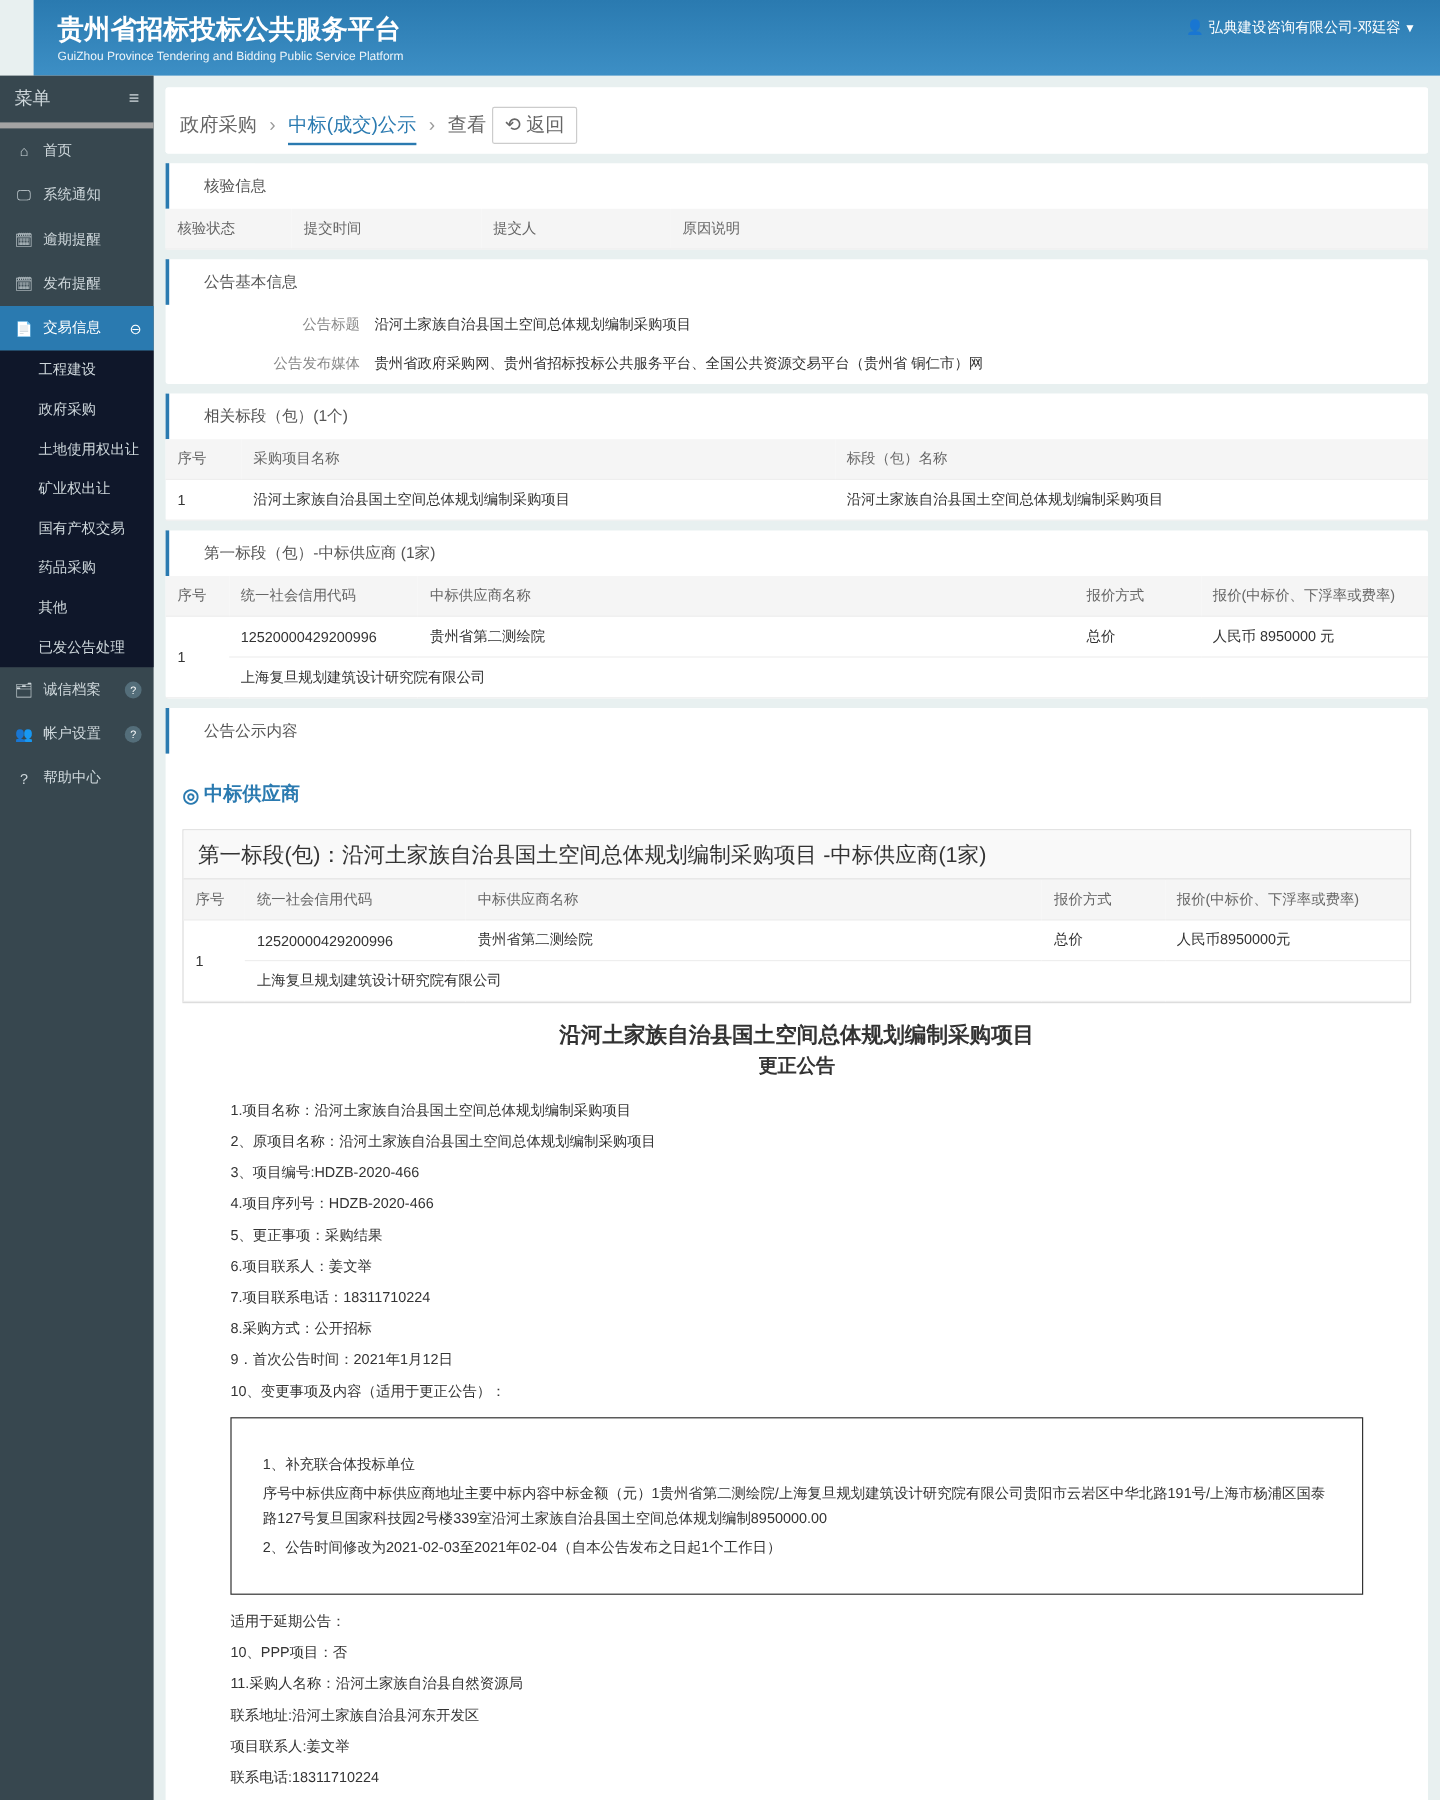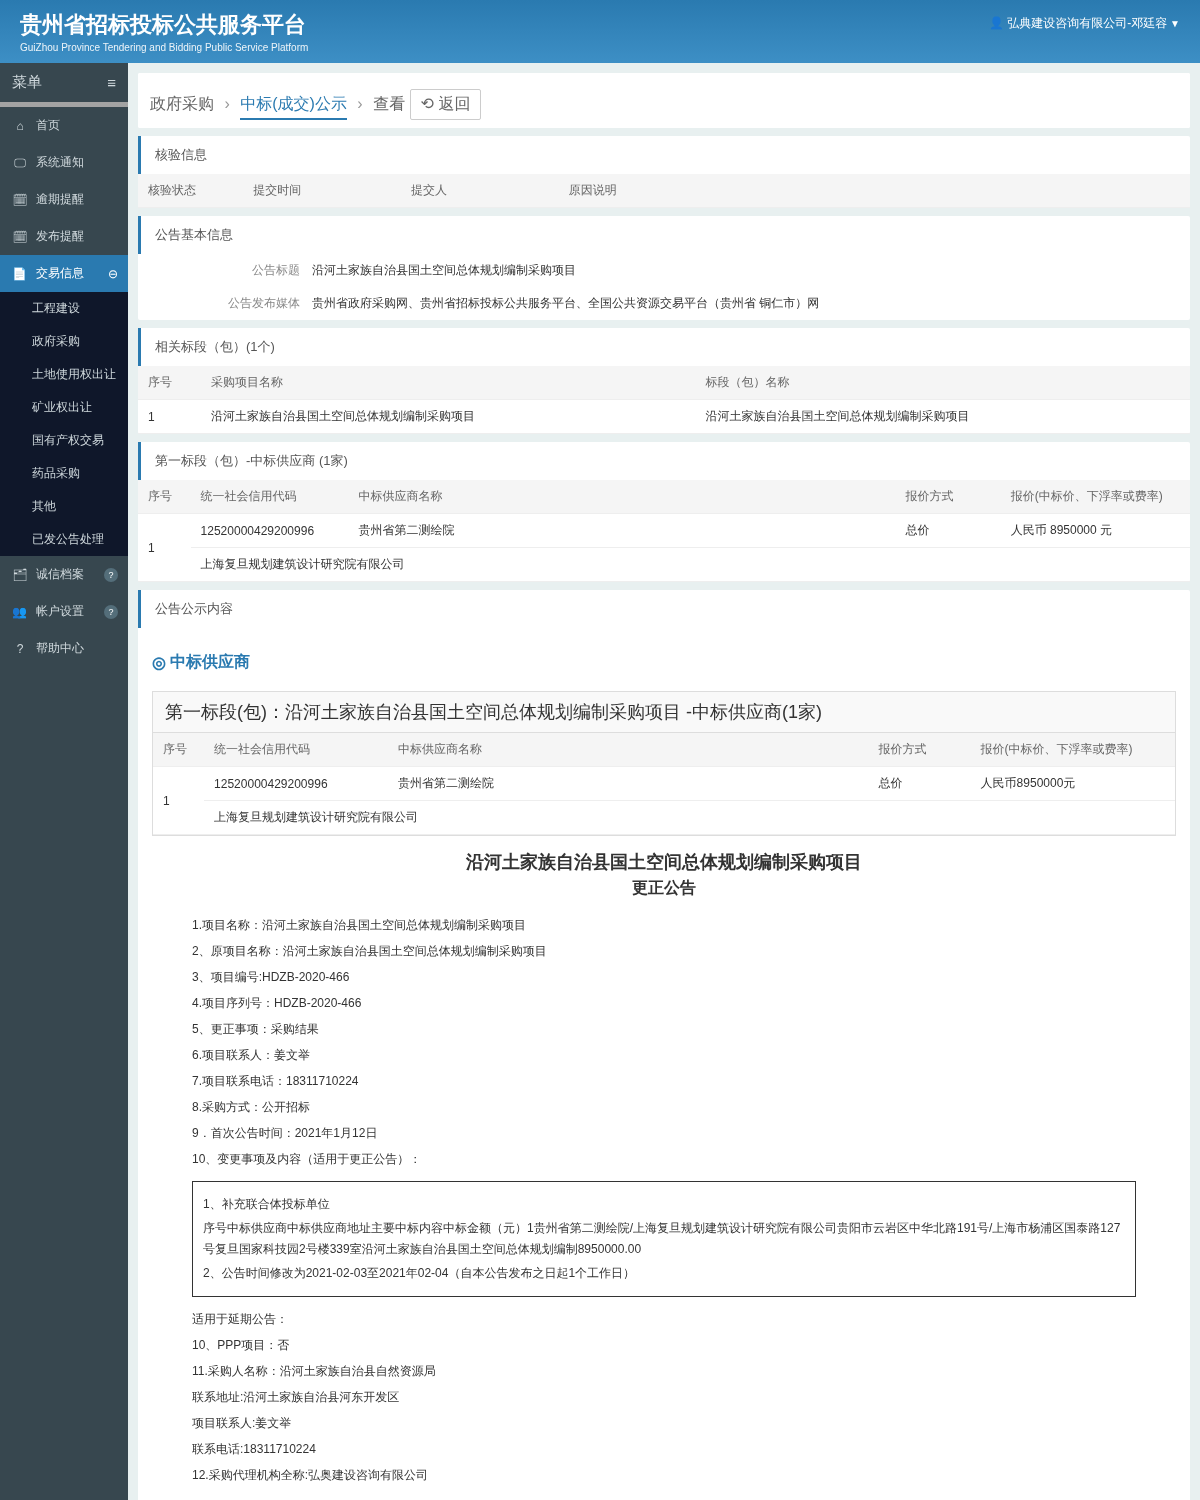--- a/index.html
+++ b/index.html
@@ -1,17 +1,17 @@
 <!DOCTYPE html>
 <html><head>
 <meta charset="utf-8">
 <style>
 * { margin: 0; padding: 0; box-sizing: border-box; }
 body { font-family: "Microsoft YaHei", Arial, sans-serif; font-size: 12px; background: #e8f0f0; color: #333; }
-.header { background: linear-gradient(to bottom, #2a7ab0, #3d8fc5); color: #fff; padding: 10px 20px; display: flex; justify-content: space-between; align-items: flex-start; }
+.header { background: linear-gradient(to bottom, #2a7ab0, #3d8fc5); color: #fff; padding: 10px 20px; display: flex; justify-content: space-between; align-items: flex-start; margin-left: 28px; }
 .header-left h1 { font-size: 22px; font-weight: bold; margin-bottom: 2px; }
 .header-left .subtitle { font-size: 10px; opacity: 0.9; }
 .header-right { font-size: 12px; padding-top: 5px; }
 .header-right::before { content: "👤 "; }
 .header-right::after { content: " ▼"; font-size: 10px; }
 .container { display: flex; }
 .sidebar { width: 128px; background: #37474f; color: #cfd8dc; min-height: 1440px; }
 .sidebar-header { display: flex; justify-content: space-between; align-items: center; padding: 10px 12px; font-size: 15px; border-bottom: 5px solid #a3a3a3; }
 .sidebar-header .hamburger { cursor: pointer; }
 .menu-item { display: flex; align-items: center; padding: 10px 12px; font-size: 12px; cursor: pointer; position: relative; }
@@ -20,38 +20,38 @@
 .menu-item .badge { position: absolute; right: 10px; background: #546e7a; color: #fff; border-radius: 50%; width: 14px; height: 14px; font-size: 9px; text-align: center; line-height: 14px; }
 .submenu { background: #0f172a; }
 .submenu-item { padding: 8px 12px 8px 32px; font-size: 12px; cursor: pointer; }
 .main { flex: 1; padding: 10px; }
 .breadcrumb { background: #fff; padding: 8px 12px; border-radius: 2px; margin-bottom: 6px; font-size: 16px; color: #666; }
 .breadcrumb span.sep { margin: 0 6px; color: #999; }
 .breadcrumb span.crumb { cursor: pointer; }
 .breadcrumb span.crumb.active { color: #2a7ab0; border-bottom: 2px solid #2a7ab0; padding-bottom: 6px; }
 .back-btn { display: inline-block; border: 1px solid #ccc; padding: 4px 10px; border-radius: 2px; margin-top: 8px; cursor: pointer; background: #fff; }
 .panel { background: #fff; border-radius: 2px; margin-bottom: 8px; }
-.panel-title { padding: 10px 14px; font-size: 13px; color: #555; border-left: 3px solid #2a7ab0; margin: 0; }
+.panel-title { padding: 10px 29px; font-size: 13px; color: #555; border-left: 3px solid #2a7ab0; margin: 0; }
 .info-table { width: 100%; border-collapse: collapse; }
 .info-table th, .info-table td { padding: 8px 10px; text-align: left; font-size: 12px; border-bottom: 1px solid #eee; }
 .info-table th { background: #f5f5f5; color: #666; font-weight: normal; }
 .status-badge { background: #4caf50; color: #fff; padding: 3px 8px; border-radius: 2px; font-size: 11px; }
 .form-row { display: flex; padding: 8px 14px; }
 .form-label { width: 160px; text-align: right; color: #888; font-size: 12px; padding-right: 12px; }
 .form-value { flex: 1; font-size: 12px; color: #333; }
 .content-area { padding: 14px; }
 .winner-header { color: #2a7ab0; font-size: 16px; font-weight: bold; padding: 10px 0; display: flex; align-items: center; }
 .winner-header::before { content: "◎ "; margin-right: 4px; }
 .inner-box { border: 1px solid #ddd; margin: 8px 0; }
 .inner-box-title { background: #f9f9f9; padding: 8px 12px; font-size: 18px; border-bottom: 1px solid #ddd; }
 .doc-title { text-align: center; font-size: 18px; font-weight: bold; margin: 14px 0 4px; }
 .doc-subtitle { text-align: center; font-size: 16px; font-weight: bold; margin-bottom: 14px; }
 .doc-body { padding: 0 40px 20px; font-size: 12px; line-height: 2; }
 .doc-body p { margin: 2px 0; }
-.change-box { border: 1px solid #333; padding: 10px; margin: 10px 0; line-height: 1.8; }
+.change-box { border: 1px solid #333; padding: 26px; margin: 10px 0; line-height: 1.8; }
 </style>
 </head>
 <body>
 
 <div class="header">
   <div class="header-left">
     <h1>贵州省招标投标公共服务平台</h1>
     <div class="subtitle">GuiZhou Province Tendering and Bidding Public Service Platform</div>
   </div>
   <div class="header-right">弘典建设咨询有限公司-邓廷容</div>

